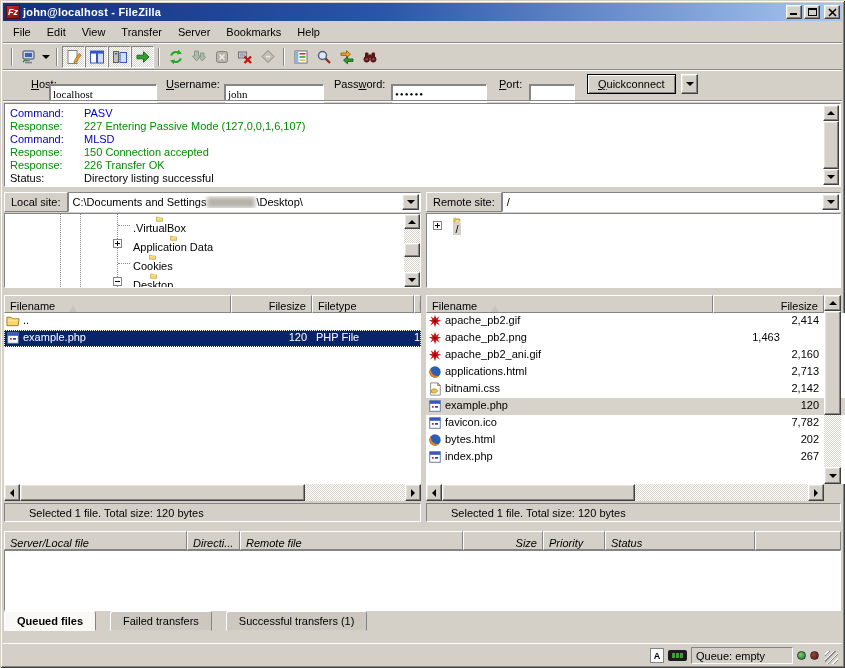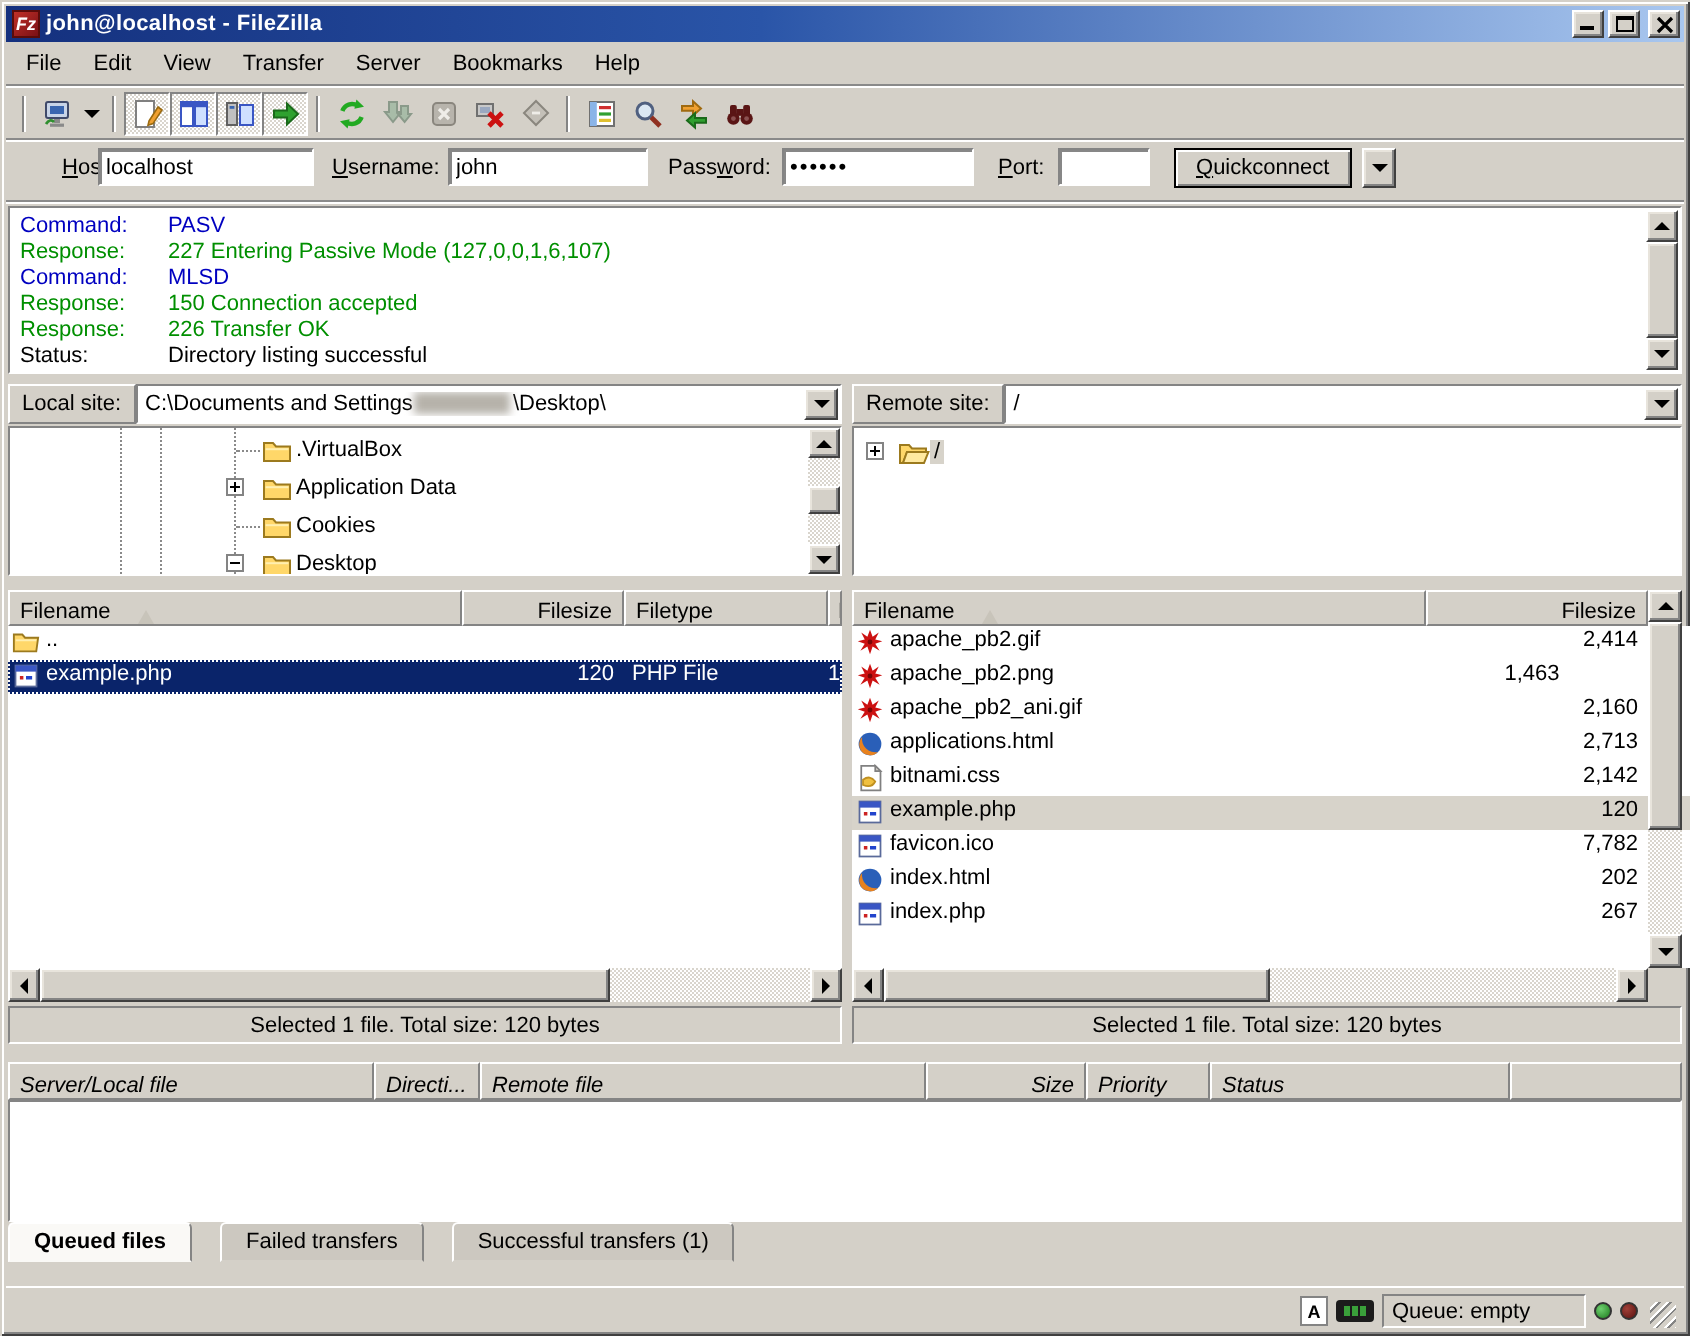--- a/index.html
+++ b/index.html
@@ -46,21 +46,21 @@
   .tb-btn { width:23px; height:22px; display:flex; align-items:center; justify-content:center; border:1px solid transparent; }
   .tb-btn.pressed { border-color:#848484 #fff #fff #848484; background-color:#d9d5cd;
     background-image:linear-gradient(45deg,#fff 25%,transparent 25%,transparent 75%,#fff 75%),
                      linear-gradient(45deg,#fff 25%,transparent 25%,transparent 75%,#fff 75%);
     background-size:2px 2px; background-position:0 0,1px 1px; }
   .tb-drop { width:12px; height:22px; display:flex; align-items:center; justify-content:center; }
   .tb-btn svg, .tb-drop svg { display:block; }
   
   .quickbar { position:absolute; left:3px; top:71px; right:3px; height:27px; }
   .qlabel { position:absolute; top:7px; }
-  .qinput { position:absolute; top:3px; height:19px; font-family:Liberation Sans, sans-serif; font-size:11px; padding:1px 3px; outline:none; }
+  .qinput { position:absolute; top:13px; height:19px; font-family:Liberation Serif, serif; font-size:11px; padding:1px 3px; outline:none; }
   .qbtn { position:absolute; top:3px; height:20px; background:#d4d0c8; border:1px solid #000; box-shadow: inset 1px 1px 0 #fff, inset -1px -1px 0 #848484; font-size:11px; padding:0 10px; }
   .qdrop { position:absolute; top:3px; width:17px; height:20px; display:flex; align-items:center; justify-content:center; }
   
   .log { position:absolute; left:4px; top:103px; width:837px; height:84px; background:#fff; }
   .log-inner { position:absolute; inset:1px; overflow:hidden; padding:2px 0 0 4px; }
   .log-line { display:flex; height:13px; line-height:13px; }
   .log-label { width:74px; flex:none; }
   .c-cmd  { color:#0000c0; }
   .c-resp { color:#008f00; }
   .c-stat { color:#000; }
@@ -74,38 +74,38 @@
   .tri-right { width:0;height:0;border:4px solid transparent;border-right:none;border-left:4px solid #000; }
   
   .site-row { position:absolute; top:192px; height:20px; display:flex; align-items:center; }
   .site-label { background:#d4d0c8; border:1px solid; border-color:#fff #848484 #848484 #fff; height:20px; display:flex; align-items:center; padding:0 6px; flex:none; }
   .combo { position:relative; height:20px; flex:1; background:#fff; border:1px solid; border-color:#848484 #fff #fff #848484; display:flex; align-items:center; padding-left:4px; }
   .combo-btn { position:absolute; right:1px; top:1px; bottom:1px; width:17px; display:flex; align-items:center; justify-content:center; }
   .blurred { display:inline-block; width:48px; height:11px; background:#b6b2aa; filter:blur(2px); vertical-align:-2px; margin:0 1px; }
   .treebox { position:absolute; top:213px; height:75px; background:#fff; border:1px solid; border-color:#848484 #fff #fff #848484; overflow:hidden; }
   .vdot { position:absolute; top:0; bottom:0; width:0; border-left:1px dotted #8a8a8a; }
   .hdot { position:absolute; height:0; border-top:1px dotted #8a8a8a; }
-  .tree-row { position:absolute; height:18px; display:flex; align-items:center; }
+  .tree-row { position:absolute; height:18px; display:flex; align-items:center;flex-direction:column; }
   .expander { position:absolute; width:9px; height:9px; background:#fff; border:1px solid #848484; }
   .expander .h { position:absolute; left:1px; top:3px; width:5px; height:1px; background:#000; }
   .expander .v { position:absolute; left:3px; top:1px; width:1px; height:5px; background:#000; }
   .tree-label { padding:0 2px; }
   .sel-gray { background:#d7d3ca; }
   
   .lheader { position:absolute; top:295px; height:18px; display:flex; background:#d4d0c8; }
   .hcell { border:1px solid; border-color:#fff #848484 #848484 #fff; display:flex; align-items:flex-end; padding:0 5px; overflow:hidden; white-space:nowrap; background:#d4d0c8; }
   .hcell.right { justify-content:flex-end; }
   .sort-up { width:0; height:0; border-left:4px solid transparent; border-right:4px solid transparent; border-bottom:7px solid #c8c4ba; margin-left:14px; }
   .listbox { position:absolute; top:313px; height:171px; background:#fff; overflow:hidden; }
   .frow { position:absolute; left:0; right:0; height:17px; }
   .frow .ficon { position:absolute; left:2px; top:1px; width:14px; height:14px; }
   .frow .fname { position:absolute; left:19px; top:1px; white-space:nowrap; }
   .sel-active { background:#0a246a; color:#fff; outline:1px dotted #fff; outline-offset:-1px; }
   .cell { position:absolute; top:1px; white-space:nowrap; overflow:hidden; }
-  .pane-status { position:absolute; top:503px; height:19px; border:1px solid; border-color:#848484 #fff #fff #848484; display:flex; align-items:center; padding:0 2px;justify-content:center; }
+  .pane-status { position:absolute; top:503px; height:19px; border:1px solid; border-color:#848484 #fff #fff #848484; display:flex; align-items:center; padding:0 24px; }
   
   .queue-header { position:absolute; left:4px; top:531px; width:837px; height:19px; }
   .queue-header .hcell { position:absolute; top:0; height:19px;font-style:italic; }
   .queue-list { position:absolute; left:4px; top:550px; width:837px; height:61px; background:#fff; border:1px solid; border-color:#848484 #fff #fff #848484; }
   .tabs { position:absolute; left:4px; top:611px; height:20px; display:flex; }
   .tab { height:20px; padding:3px 12px 0 12px; background:#ccc8c0; border:1px solid; border-color:#fff #848484 #d4d0c8 #fff; border-radius:3px 3px 0 0; margin-right:14px; white-space:nowrap; }
   .tab.active { background:#faf9f6; font-weight:bold; border-bottom-color:#faf9f6; }
   
   .statusbar { position:absolute; left:3px; right:3px; bottom:3px; height:22px; border-top:1px solid #fff; }
   .sb-right { position:absolute; right:4px; top:3px; height:17px; display:flex; align-items:center; gap:4px; }
@@ -526,21 +526,21 @@
           <rect x="8" y="8" width="3.5" height="2" fill="#2244cc"></rect>
         </svg>
       <span class="fname">favicon.ico</span>
       <span class="cell" style="left:287px; width:106px; text-align:right">7,782</span>
     </div>
     <div class="frow" style="top:119px">
       <svg class="ficon" viewBox="0 0 16 16">
           <circle cx="8" cy="8" r="6.5" fill="#2a5fb8"></circle>
           <path d="M2 9.5 a6.2 6.2 0 0 0 10.5 3 a7.5 7.5 0 0 1 -9 -8.5 a6.2 6.2 0 0 0 -1.5 5.5 z" fill="#e8821e"></path>
         </svg>
-      <span class="fname">index.html</span>
+      <span class="fname">bytes.html</span>
       <span class="cell" style="left:287px; width:106px; text-align:right">202</span>
     </div>
     <div class="frow" style="top:136px">
       <svg class="ficon" viewBox="0 0 16 16">
           <rect x="2" y="2" width="12" height="12" fill="#fff" stroke="#5a6a9a"></rect>
           <rect x="2" y="2" width="12" height="3.5" fill="#3a56c4"></rect>
           <rect x="4.5" y="8" width="2" height="2" fill="#cc2222"></rect>
           <rect x="8" y="8" width="3.5" height="2" fill="#2244cc"></rect>
         </svg>
       <span class="fname">index.php</span>

